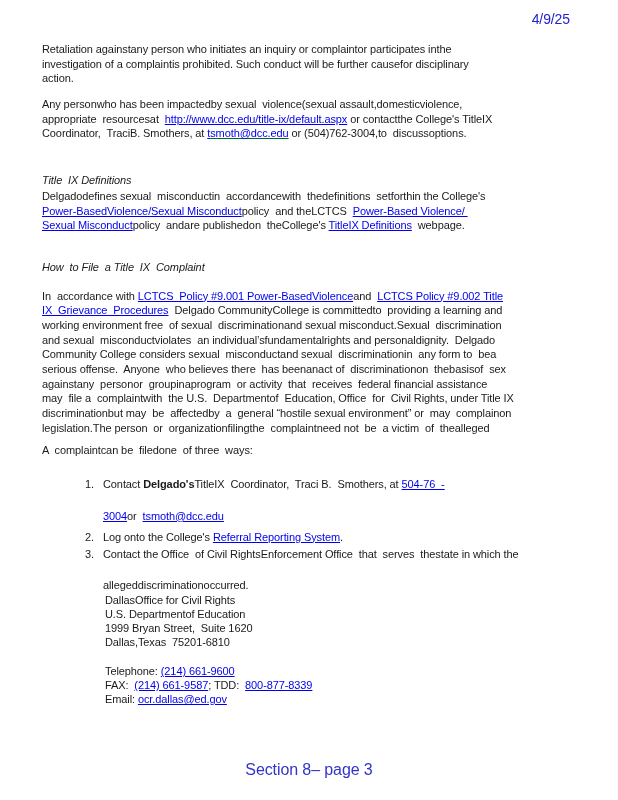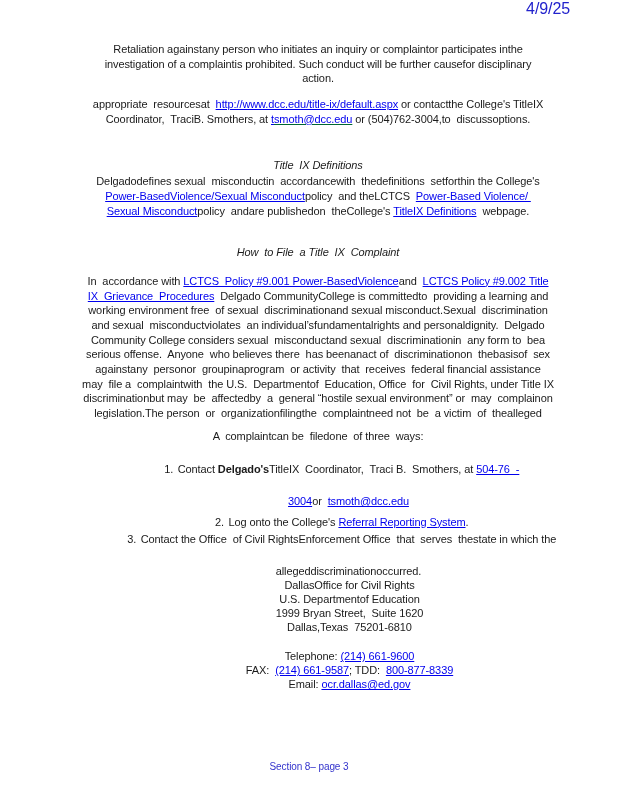--- a/index.html
+++ b/index.html
@@ -7,25 +7,25 @@
     position:relative;
     width:618px;height:800px;
     background:#ffffff;
     overflow:hidden;
     font-family:"Liberation Sans",sans-serif;
     font-size:11px;
     color:#1a1a1a;
     letter-spacing:-0.1px;
   }
   .date-stamp{
-    position:absolute;top:0;right:48px;
-    color:#2222cc;font-size:16px;
+    position:absolute;top:11px;right:48px;
+    color:#2222cc;font-size:14px;
   }
   .content{position:absolute;left:42px;top:0;width:552px;}
-  .block{margin:0;text-align:center;}
+  .block{margin:0;}
   .line{white-space:pre;height:14.7px;line-height:14.7px;}
   .heading .line{font-style:italic;}
   .link{color:#0000ee;text-decoration:underline;cursor:pointer;}
   .green-ul{text-decoration-color:#006633;}
   .bold{font-weight:bold;}
   
   .b-p1{margin-top:42px;}
   .b-p2{margin-top:11px;}
   .b-h1{margin-top:32px;}
   .b-p3{margin-top:1px;}
@@ -37,36 +37,37 @@
   .b-list .line:nth-child(3){margin-top:6px;}
   .b-list .line:nth-child(4){margin-top:2.5px;}
   .b-list .line:nth-child(5){margin-top:17px;}
   .num{display:inline-block;width:18px;}
   .b-address{margin-left:63px;}
   .b-address .line{height:14px;line-height:14px;}
   .b-contact{margin-top:15px;margin-left:63px;}
   .b-contact .line{height:14px;line-height:14px;}
   .page-footer{
     position:absolute;top:761px;left:0;width:618px;
-    text-align:center;color:#3333cc;font-size:10px;
+    text-align:center;color:#3333cc;font-size:16px;
   }
 </style>
 </head>
 <body>
 
 <div class="page">
   <div class="date-stamp">4/9/25</div>
 
   <div class="content" id="doc-content">
       <div class="block b-p1 paragraph">
         <div class="line"><span>Retaliation againstany person who initiates an inquiry or complaintor participates inthe</span></div>
         <div class="line"><span>investigation of a complaintis prohibited. Such conduct will be further causefor disciplinary</span></div>
         <div class="line"><span>action.</span></div>
       </div>
       <div class="block b-p2 paragraph">
+        <div class="line"><span>Any personwho has been impactedby sexual  violence(sexual assault,domesticviolence,</span></div>
         <div class="line"><span>appropriate  resourcesat  </span><span class="link">http://www.dcc.edu/title-ix/default.aspx</span><span> or contactthe College's TitleIX</span></div>
         <div class="line"><span>Coordinator,  TraciB. Smothers, at </span><span class="link">t</span><span class="link green-ul">smoth@dcc.edu</span><span> or (504)762-3004,to  discussoptions.</span></div>
       </div>
       <div class="block b-h1 heading">
         <div class="line"><span>Title  IX Definitions</span></div>
       </div>
       <div class="block b-p3 paragraph">
         <div class="line"><span>Delgadodefines sexual  misconductin  accordancewith  thedefinitions  setforthin the College's</span></div>
         <div class="line"><span class="link">Power-BasedViolence/Sexual Misconduct</span><span>policy  and theLCTCS  </span><span class="link">Power-Based Violence/ </span></div>
         <div class="line"><span class="link">Sexual Misconduct</span><span>policy  andare publishedon  theCollege's </span><span class="link">TitleIX Definitions</span><span>  webpage.</span></div>

